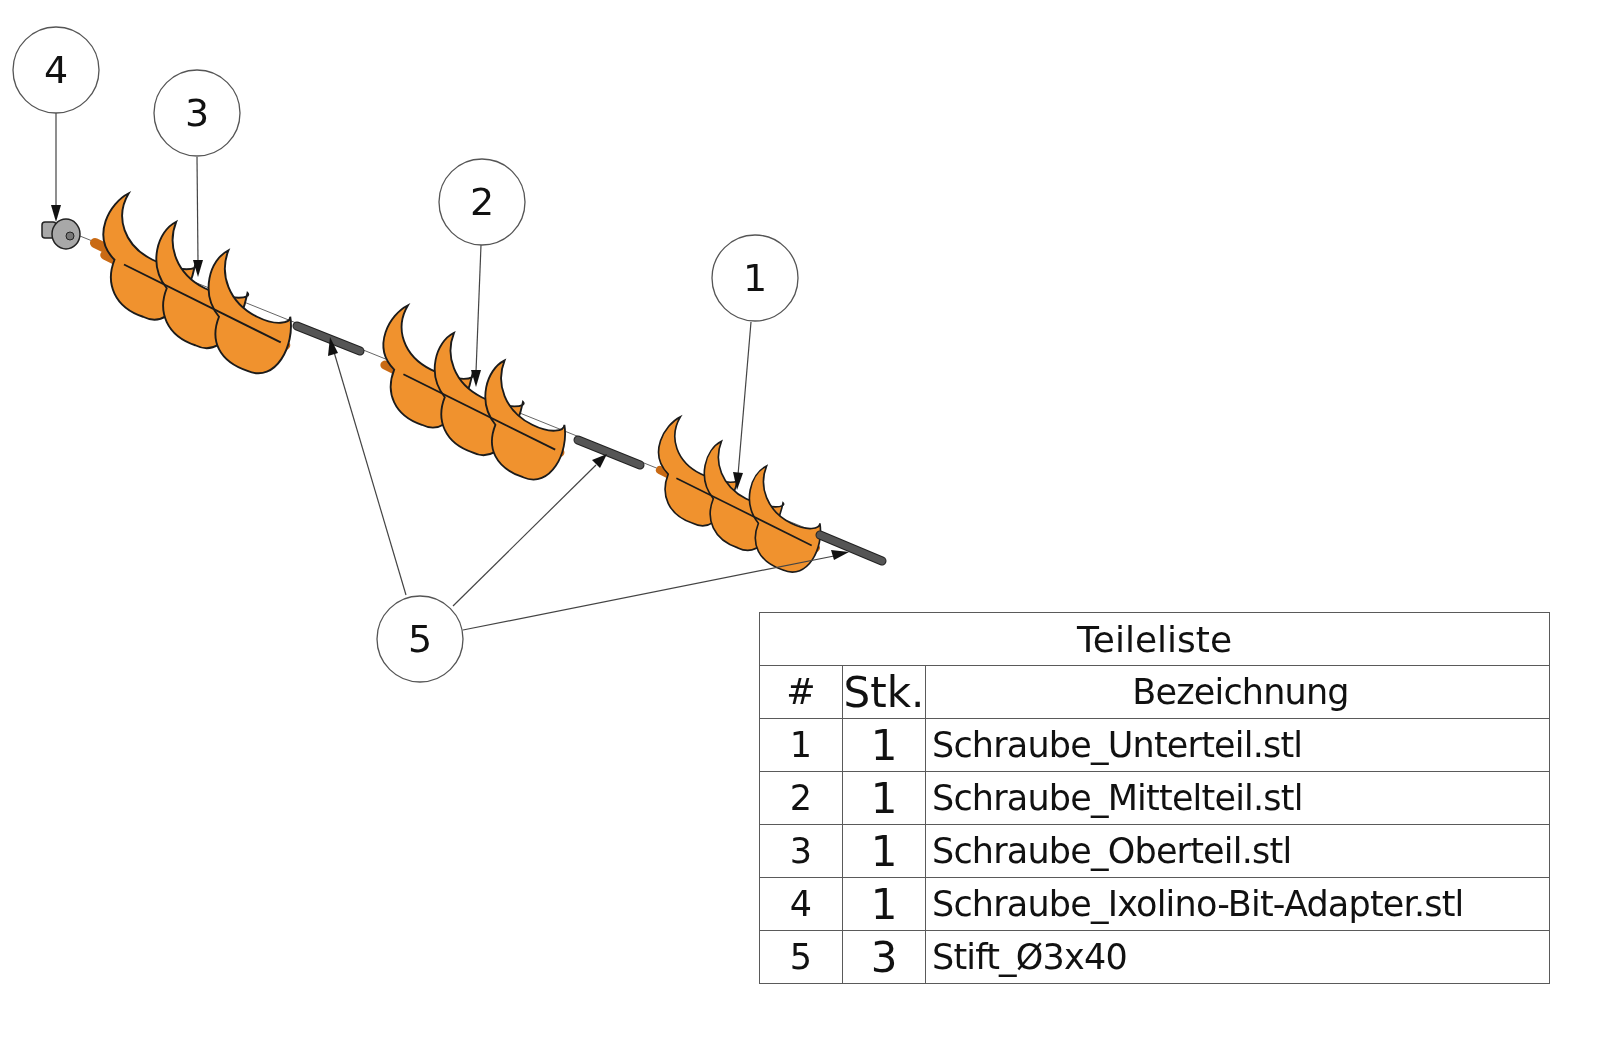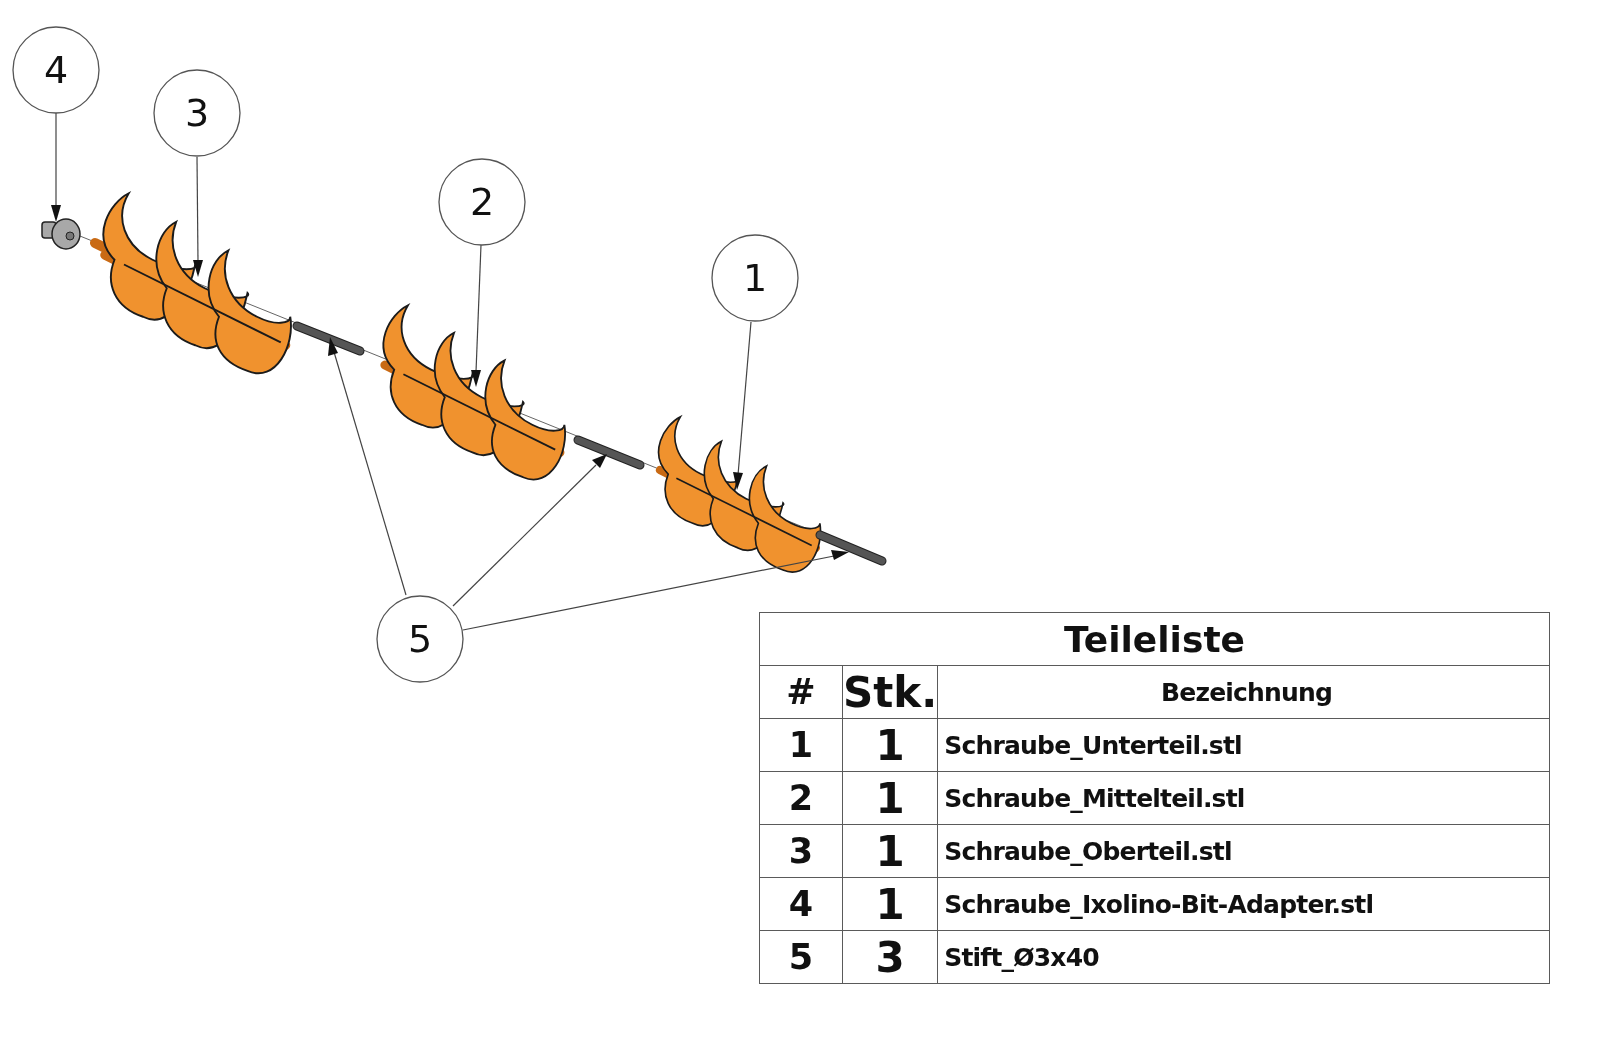--- a/index.html
+++ b/index.html
@@ -13,25 +13,25 @@
   .axis-line { stroke: #666666; stroke-width: 1; }
   .flight { fill: #f0922e; stroke: #1b1b1b; stroke-width: 2; }
   .shaft { stroke: #c96a14; stroke-width: 10; stroke-linecap: round; }
   .shaft-line { stroke: #1b1b1b; stroke-width: 2; }
   .pin { stroke: #555555; stroke-width: 7; stroke-linecap: round; }
   .pin-outline { stroke: #222222; stroke-width: 9; stroke-linecap: round; }
   .adapter { fill: #a8a8a8; stroke: #222; stroke-width: 1.5; }
 
   #parts-table { position: absolute; left: 759px; top: 612px; border-collapse: collapse;
                  font-family: "DejaVu Sans", sans-serif; color: #111; }
-  #parts-table td, #parts-table th { border: 1.5px solid #5a5a5a; height: 52px; padding: 0; font-weight: bold; margin-top: 40px; }
+  #parts-table td, #parts-table th { border: 1.5px solid #5a5a5a; height: 52px; padding: 0; font-weight: normal; margin-top: 40px; }
   #parts-table .title-cell { font-size: 36px; text-align: center; width: 789px; }
   #parts-table .col-num { width: 82px; text-align: center; font-size: 35px; }
   #parts-table .col-qty { width: 82px; text-align: center; font-size: 42px; }
-  #parts-table .col-desc { text-align: left; font-size: 25px; padding-left: 6px; letter-spacing: -0.8px; }
+  #parts-table .col-desc { text-align: left; font-size: 35px; padding-left: 6px; letter-spacing: -0.8px; }
   #parts-table .head-desc { text-align: center; }
 </style>
 </head>
 <body>
 
 <svg id="drawing" viewBox="0 0 1600 1045" xmlns="http://www.w3.org/2000/svg">
   <defs>
     <g id="screw-seg">
 
       <line class="shaft" x1="0" y1="0" x2="190" y2="95"></line>

